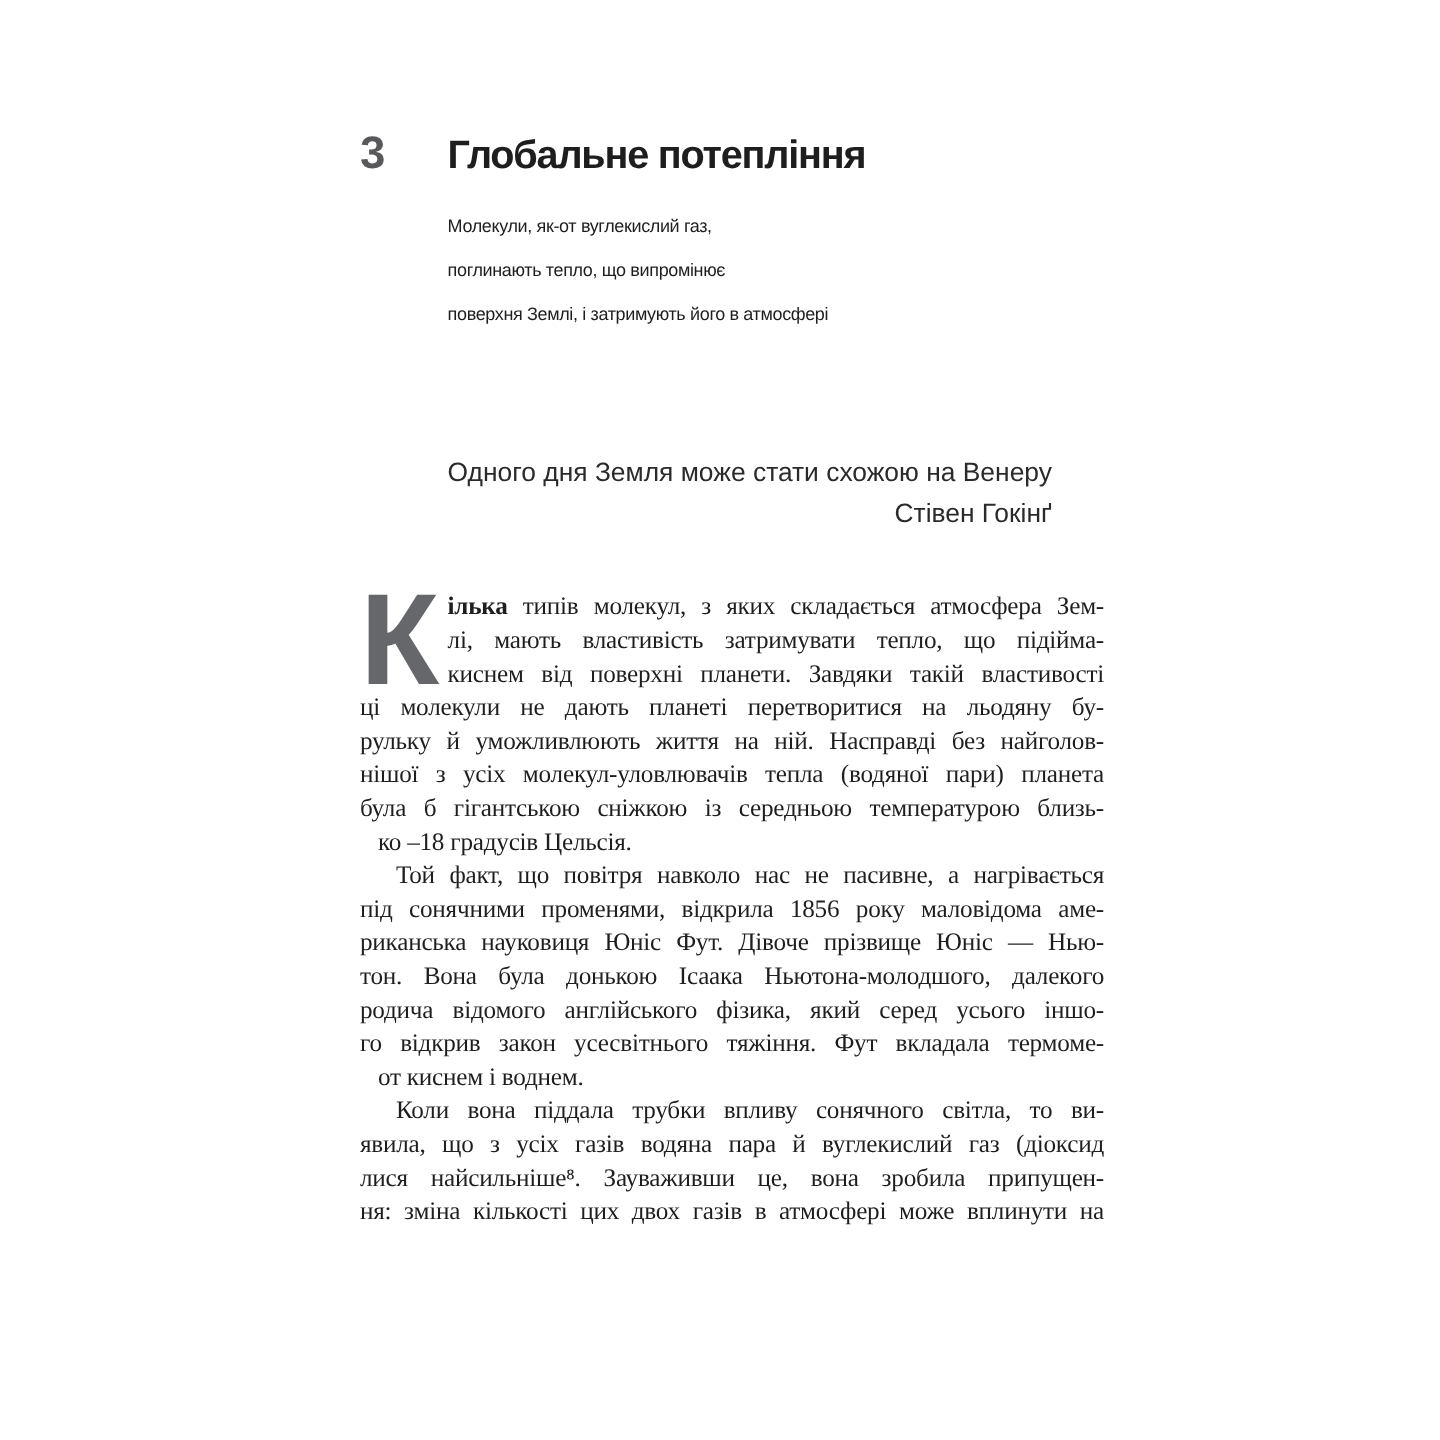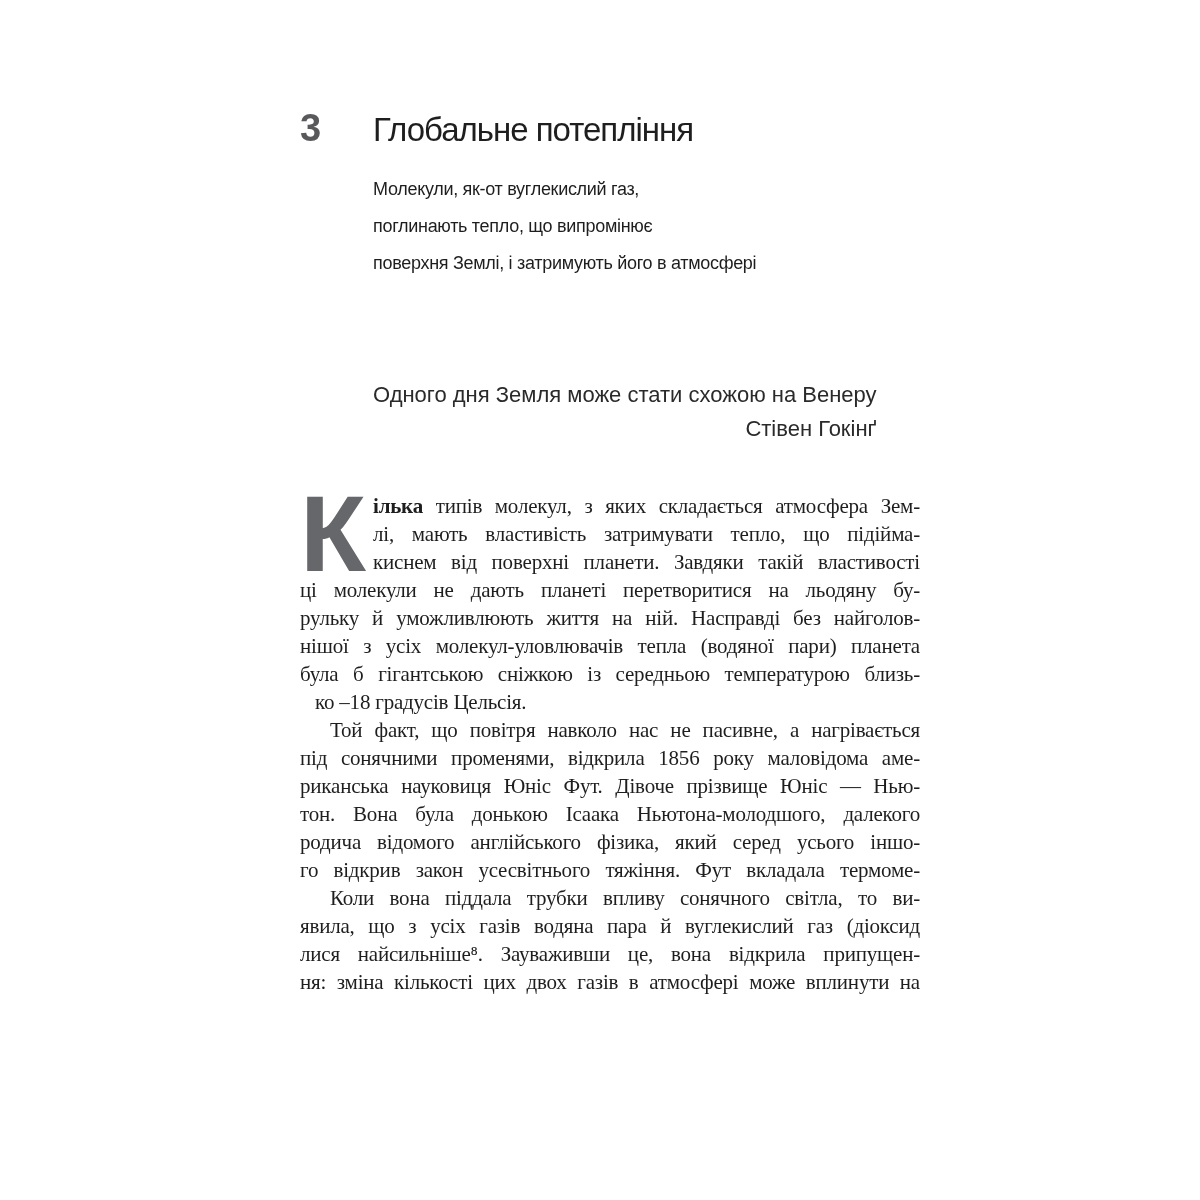--- a/index.html
+++ b/index.html
@@ -29,28 +29,28 @@
   }
   .chapter-number {
     flex: 0 0 73px;
     font-size: 38px;
     font-weight: bold;
     color: #59595b;
   }
   .chapter-title {
     margin: 0;
     font-size: 33px;
-    font-weight: normal;
+    font-weight: bold;
     letter-spacing: -1px;
     color: #1f1e1e;
   }
   .chapter-subtitle {
     margin: 19px 0 0 73px;
     font-family: "Liberation Sans", sans-serif;
-    font-size: 18px;
+    font-size: 15px;
     letter-spacing: -0.3px;
     line-height: 37px;
     color: #1f1e1e;
   }
   
   .epigraph {
     display: inline-block;
     width: fit-content;
     margin: 96px 0 0 73px;
     font-family: "Liberation Sans", sans-serif;
@@ -142,23 +142,24 @@
           <div class="line">була б гігантською сніжкою із середньою температурою близь-</div>
           <div class="line last">ко –18 градусів Цельсія.</div>
         </div>
         <div class="paragraph">
           <div class="line indent">Той факт, що повітря навколо нас не пасивне, а нагрівається</div>
           <div class="line">під сонячними променями, відкрила 1856 року маловідома аме-</div>
           <div class="line">риканська науковиця Юніс Фут. Дівоче прізвище Юніс — Нью-</div>
           <div class="line">тон. Вона була донькою Ісаака Ньютона-молодшого, далекого</div>
           <div class="line">родича відомого англійського фізика, який серед усього іншо-</div>
           <div class="line">го відкрив закон усесвітнього тяжіння. Фут вкладала термоме-</div>
+          <div class="line last">от киснем і воднем.</div>
         </div>
         <div class="paragraph">
           <div class="line indent">Коли вона піддала трубки впливу сонячного світла, то ви-</div>
           <div class="line">явила, що з усіх газів водяна пара й вуглекислий газ (діоксид</div>
-          <div class="line">лися найсильніше⁸. Зауваживши це, вона відкрила припущен-</div>
+          <div class="line">лися найсильніше⁸. Зауваживши це, вона зробила припущен-</div>
           <div class="line">ня: зміна кількості цих двох газів в атмосфері може вплинути на</div>
         </div>
       </main>
 
   </div>
 </div>
 
 </body></html>

